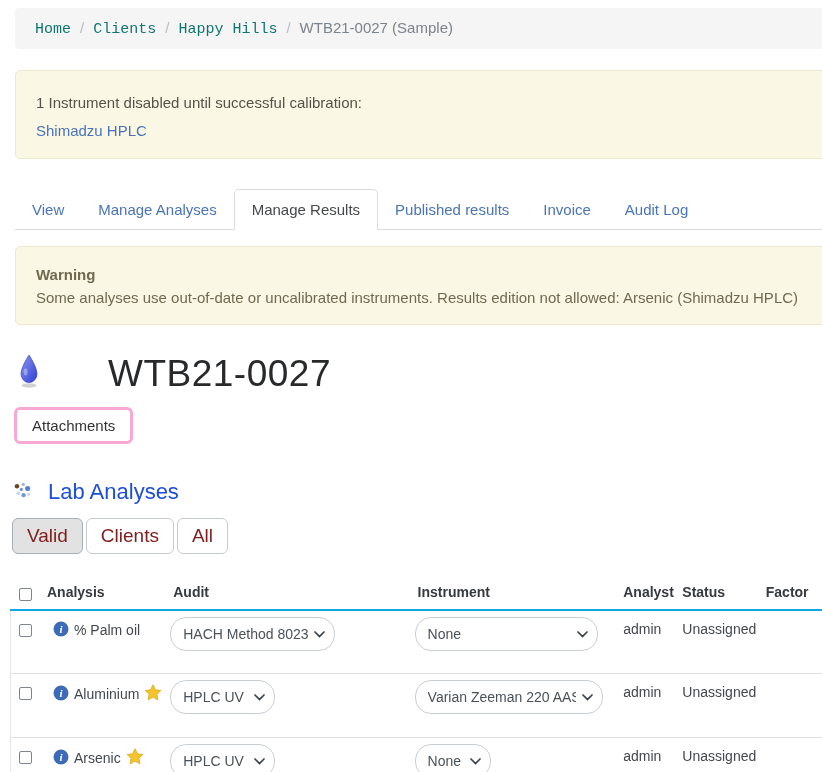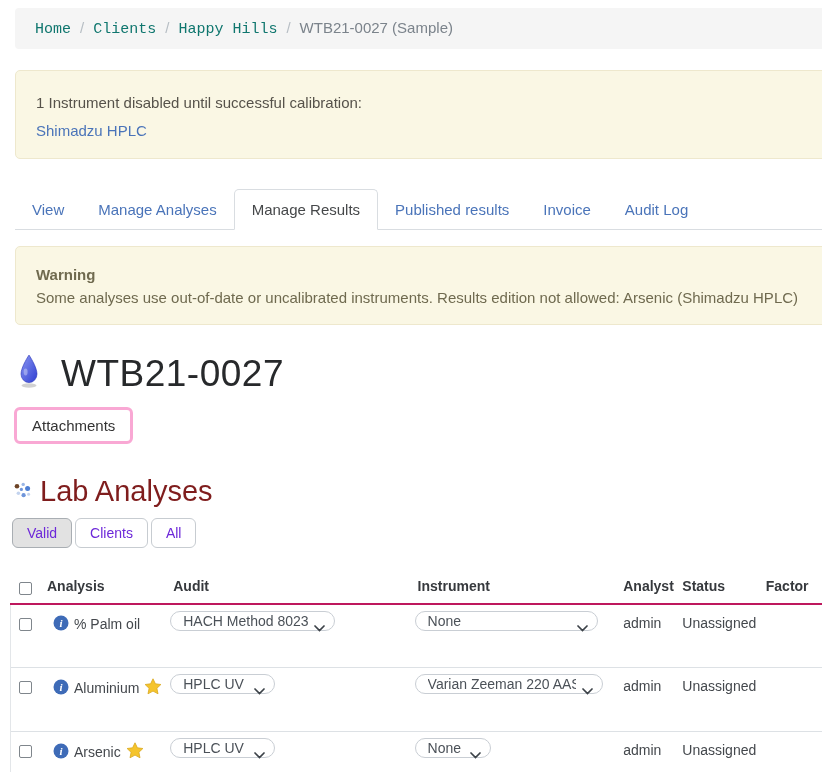--- a/index.html
+++ b/index.html
@@ -23,58 +23,58 @@
   .alert-warning .w-title { font-weight:bold; margin-bottom:2px; }
 
   
   .tabs { margin:25px 0 0 15px; width:840px; border-bottom:1px solid #d9dde1;
     display:flex; align-items:flex-end; font-size:15px; height:46px; }
   .tab { padding:11px 17px; color:#4a74b9; cursor:pointer; white-space:nowrap; }
   .tab.active { background:#fff; color:#46484a; border:1px solid #d9dde1; border-bottom:1px solid #fff;
     border-radius:5px 5px 0 0; margin-bottom:-1px; }
 
   
-  .title-row { margin:26px 0 0 18px; height:46px; display:flex; align-items:center; }
+  .title-row { margin:26px 0 0 18px; height:46px; display:flex; align-items:center;gap:47px; }
   .title-row h1 { font-size:37px; font-weight:normal; color:#27292b; margin-left:19px; letter-spacing:0.5px; }
 
   .btn { display:inline-block; background:#fff; border:3px solid #f9a8d4; border-radius:6px;
     padding:7px 15px; font-size:15px; color:#333; cursor:pointer; font-family:inherit; }
   .attach-wrap { margin:10px 0 0 14px; }
 
   
   .section-head { margin:34px 0 0 14px; height:27px; display:flex; align-items:center; }
-  .section-head h2 { font-size:29px; font-weight:normal; color:#7f1d1d; margin-left:8px; }
+  .section-head h2 { font-size:22px; font-weight:normal; color:#1d4ed8; margin-left:16px; }
 
   
   .filters { margin:13px 0 0 12px; display:flex; gap:3px; }
   .filter-btn { background:#fff; border:1px solid #c7ccd1; border-radius:6px; padding:6px 14px;
-    font-size:14px; color:#6d28d9; cursor:pointer; font-family:inherit; }
+    font-size:19px; color:#7f1d1d; cursor:pointer; font-family:inherit; }
   .filter-btn.active { background:#e2e2e2; border-color:#a9aeb3; }
 
   
   table.listing { margin:24px 0 0 10px; width:870px; border-collapse:collapse; table-layout:fixed; font-size:14px; }
   table.listing th { text-align:left; font-weight:bold; color:#36393d; padding:6px 0 8px 8px;
-    border-bottom:2px solid #be185d; }
+    border-bottom:2px solid #0ea5e9; }
   table.listing td { vertical-align:top; padding-top:10px; padding-left:8px; }
   table.listing tbody tr { border-bottom:1px solid #dde1e5; }
   table.listing tbody tr td:first-child { border-left:1px solid #e3e6e9; }
   .row-h { height:64px; }
   .col-cb { width:28px; } .col-an { width:124px; } .col-me { width:240px; } .col-in { width:202px; }
   .col-ay { width:58px; } .col-st { width:82px; } .col-fa { width:120px; }
 
   input[type=checkbox] { appearance:none; -webkit-appearance:none; width:13px; height:13px;
     border:1px solid #7f868c; border-radius:2px; background:#fff; cursor:pointer; vertical-align:middle; }
   th input[type=checkbox] { margin-top:2px; }
 
   .an-cell { display:flex; align-items:center; gap:5px; padding-left:6px; white-space:nowrap; }
   .an-label { color:#44484d; }
 
   .sel-cell { padding-top:6px !important; padding-left:5px !important; }
   .select-wrap { position:relative; display:inline-block; }
-  select { appearance:none; -webkit-appearance:none; height:20px; border:1px solid #c9ced4;
+  select { appearance:none; -webkit-appearance:none; height:34px; border:1px solid #c9ced4;
     border-radius:16px; background:#fff; color:#4b5158; font-size:14px; font-family:inherit;
     padding:0 26px 0 12px; width:100%; cursor:pointer; }
   .select-wrap svg.chev { position:absolute; right:10px; top:14px; pointer-events:none; }
 
   .muted-cell { color:#44484d; }
 </style>
 </head>
 <body>
 
 <div class="page">

